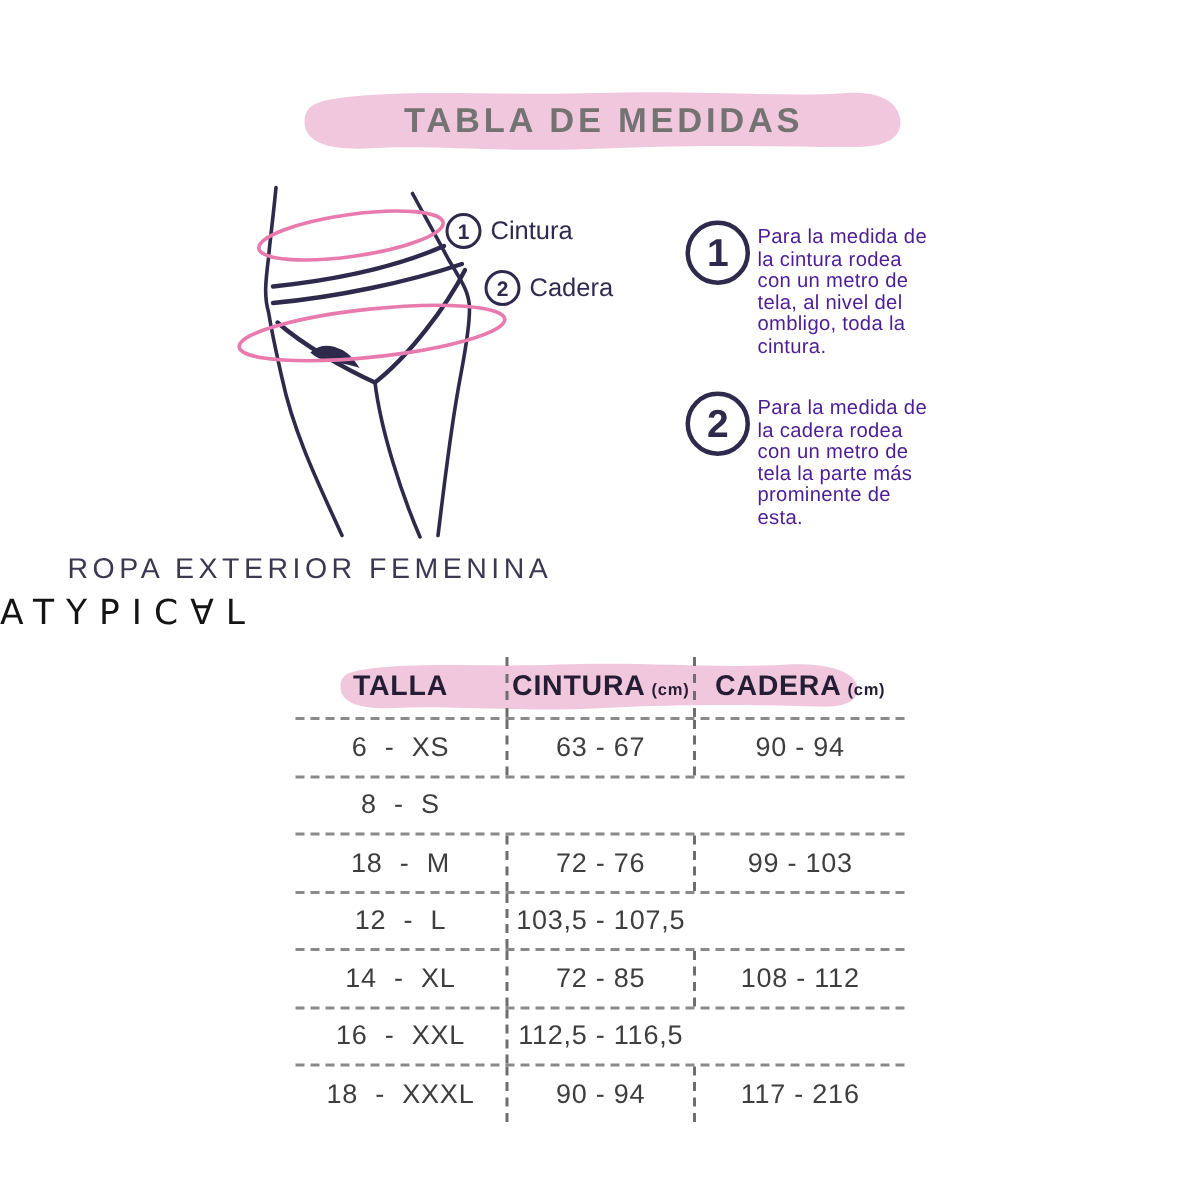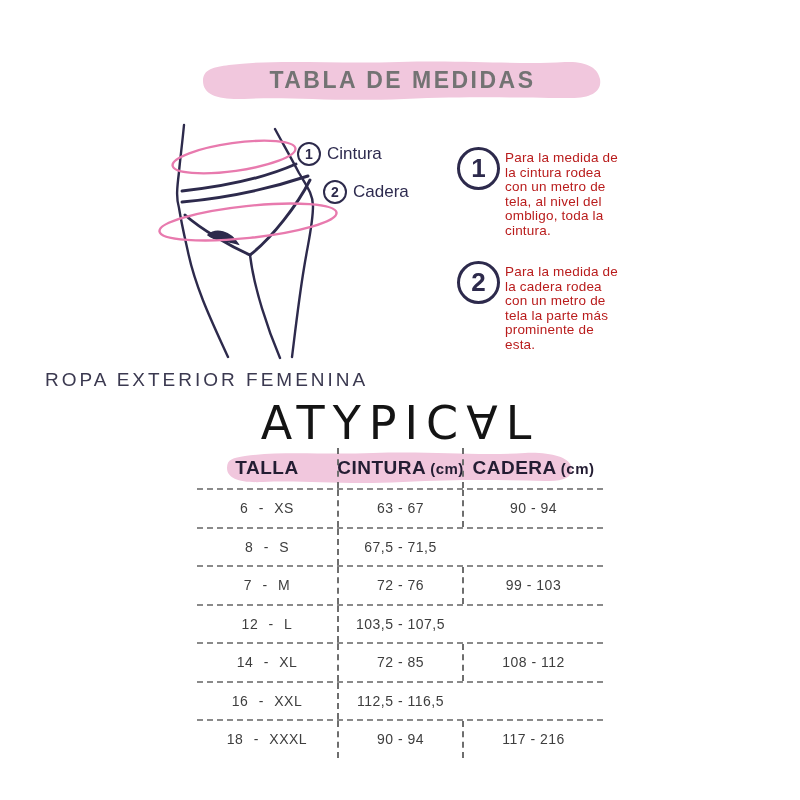--- a/index.html
+++ b/index.html
@@ -29,47 +29,47 @@
   
   .big-badge{
     position:absolute;width:43px;height:43px;border:3px solid #2d2a4c;border-radius:50%;
     box-sizing:border-box;display:flex;align-items:center;justify-content:center;
     font-size:26px;font-weight:bold;color:#2d2a4c;background:#fff;
   }
   .badge-1{left:457px;top:147px;}
   .badge-2{left:457px;top:261px;}
   .instr-text{
     position:absolute;width:155px;font-size:13.5px;line-height:14.6px;
-    color:#b91c1c;white-space:pre-line;letter-spacing:0.2px;
+    color:#4c1d95;white-space:pre-line;letter-spacing:0.2px;
   }
   .instr-1{left:505px;top:151px;}
   .instr-2{left:505px;top:265px;}
   
   .subtitle{
     position:absolute;left:0;top:369px;width:100%;
     font-size:19px;letter-spacing:3px;color:#3b3950;padding-left:45px;
   }
   .brand{
-    position:absolute;left:0;top:396px;width:100%;text-align:center;
-    font-family:"DejaVu Sans",sans-serif;font-size:46px;letter-spacing:8px;color:#141414;
+    position:absolute;left:0;top:396px;width:100%;text-align:left;
+    font-family:"DejaVu Sans",sans-serif;font-size:23px;letter-spacing:8px;color:#141414;
   }
   
-  .size-table{position:absolute;left:197px;top:448px;width:406px;}
+  .size-table{position:absolute;left:197px;top:438px;width:406px;}
   .thead{position:relative;height:40px;display:grid;grid-template-columns:140px 125px 141px;}
   .thead .blob{position:absolute;left:26px;top:2px;z-index:0;}
   .th{
     position:relative;z-index:1;display:flex;align-items:baseline;justify-content:center;
     padding-top:9px;box-sizing:border-box;
     font-size:19px;font-weight:bold;color:#241d33;letter-spacing:0.5px;
   }
-  .th .unit{font-size:15px;font-weight:bold;margin-left:4px;}
+  .th .unit{font-size:11px;font-weight:bold;margin-left:4px;}
   .trow{display:grid;grid-template-columns:140px 125px 141px;height:36.5px;border-top:2px dashed #8a8a8a;}
   .td{
     display:flex;align-items:center;justify-content:center;box-sizing:border-box;
-    font-size:14px;color:#3e3e3e;letter-spacing:0.5px;text-align:right;
+    font-size:18px;color:#3e3e3e;letter-spacing:0.5px;text-align:right;
   }
   .col-sep{border-left:2px dashed #6e6e6e;}
   .td-talla{word-spacing:6px;}
 </style>
 </head>
 <body>
 
 <div id="canvas">
 
   <div class="banner">
@@ -154,24 +154,23 @@
       </div>
     </div>
 
     <div class="trow">
       <div class="td td-talla">6 - XS</div>
       <div class="td col-sep">63 - 67</div>
       <div class="td col-sep">90 - 94</div>
     </div>
     <div class="trow">
       <div class="td td-talla">8 - S</div>
-      <div class="td col-sep">67,5 - 71,5</div>
     </div>
     <div class="trow">
-      <div class="td td-talla">7 - M</div>
+      <div class="td td-talla">18 - M</div>
       <div class="td col-sep">72 - 76</div>
       <div class="td col-sep">99 - 103</div>
     </div>
     <div class="trow">
       <div class="td td-talla">12 - L</div>
       <div class="td col-sep">103,5 - 107,5</div>
     </div>
     <div class="trow">
       <div class="td td-talla">14 - XL</div>
       <div class="td col-sep">72 - 85</div>

